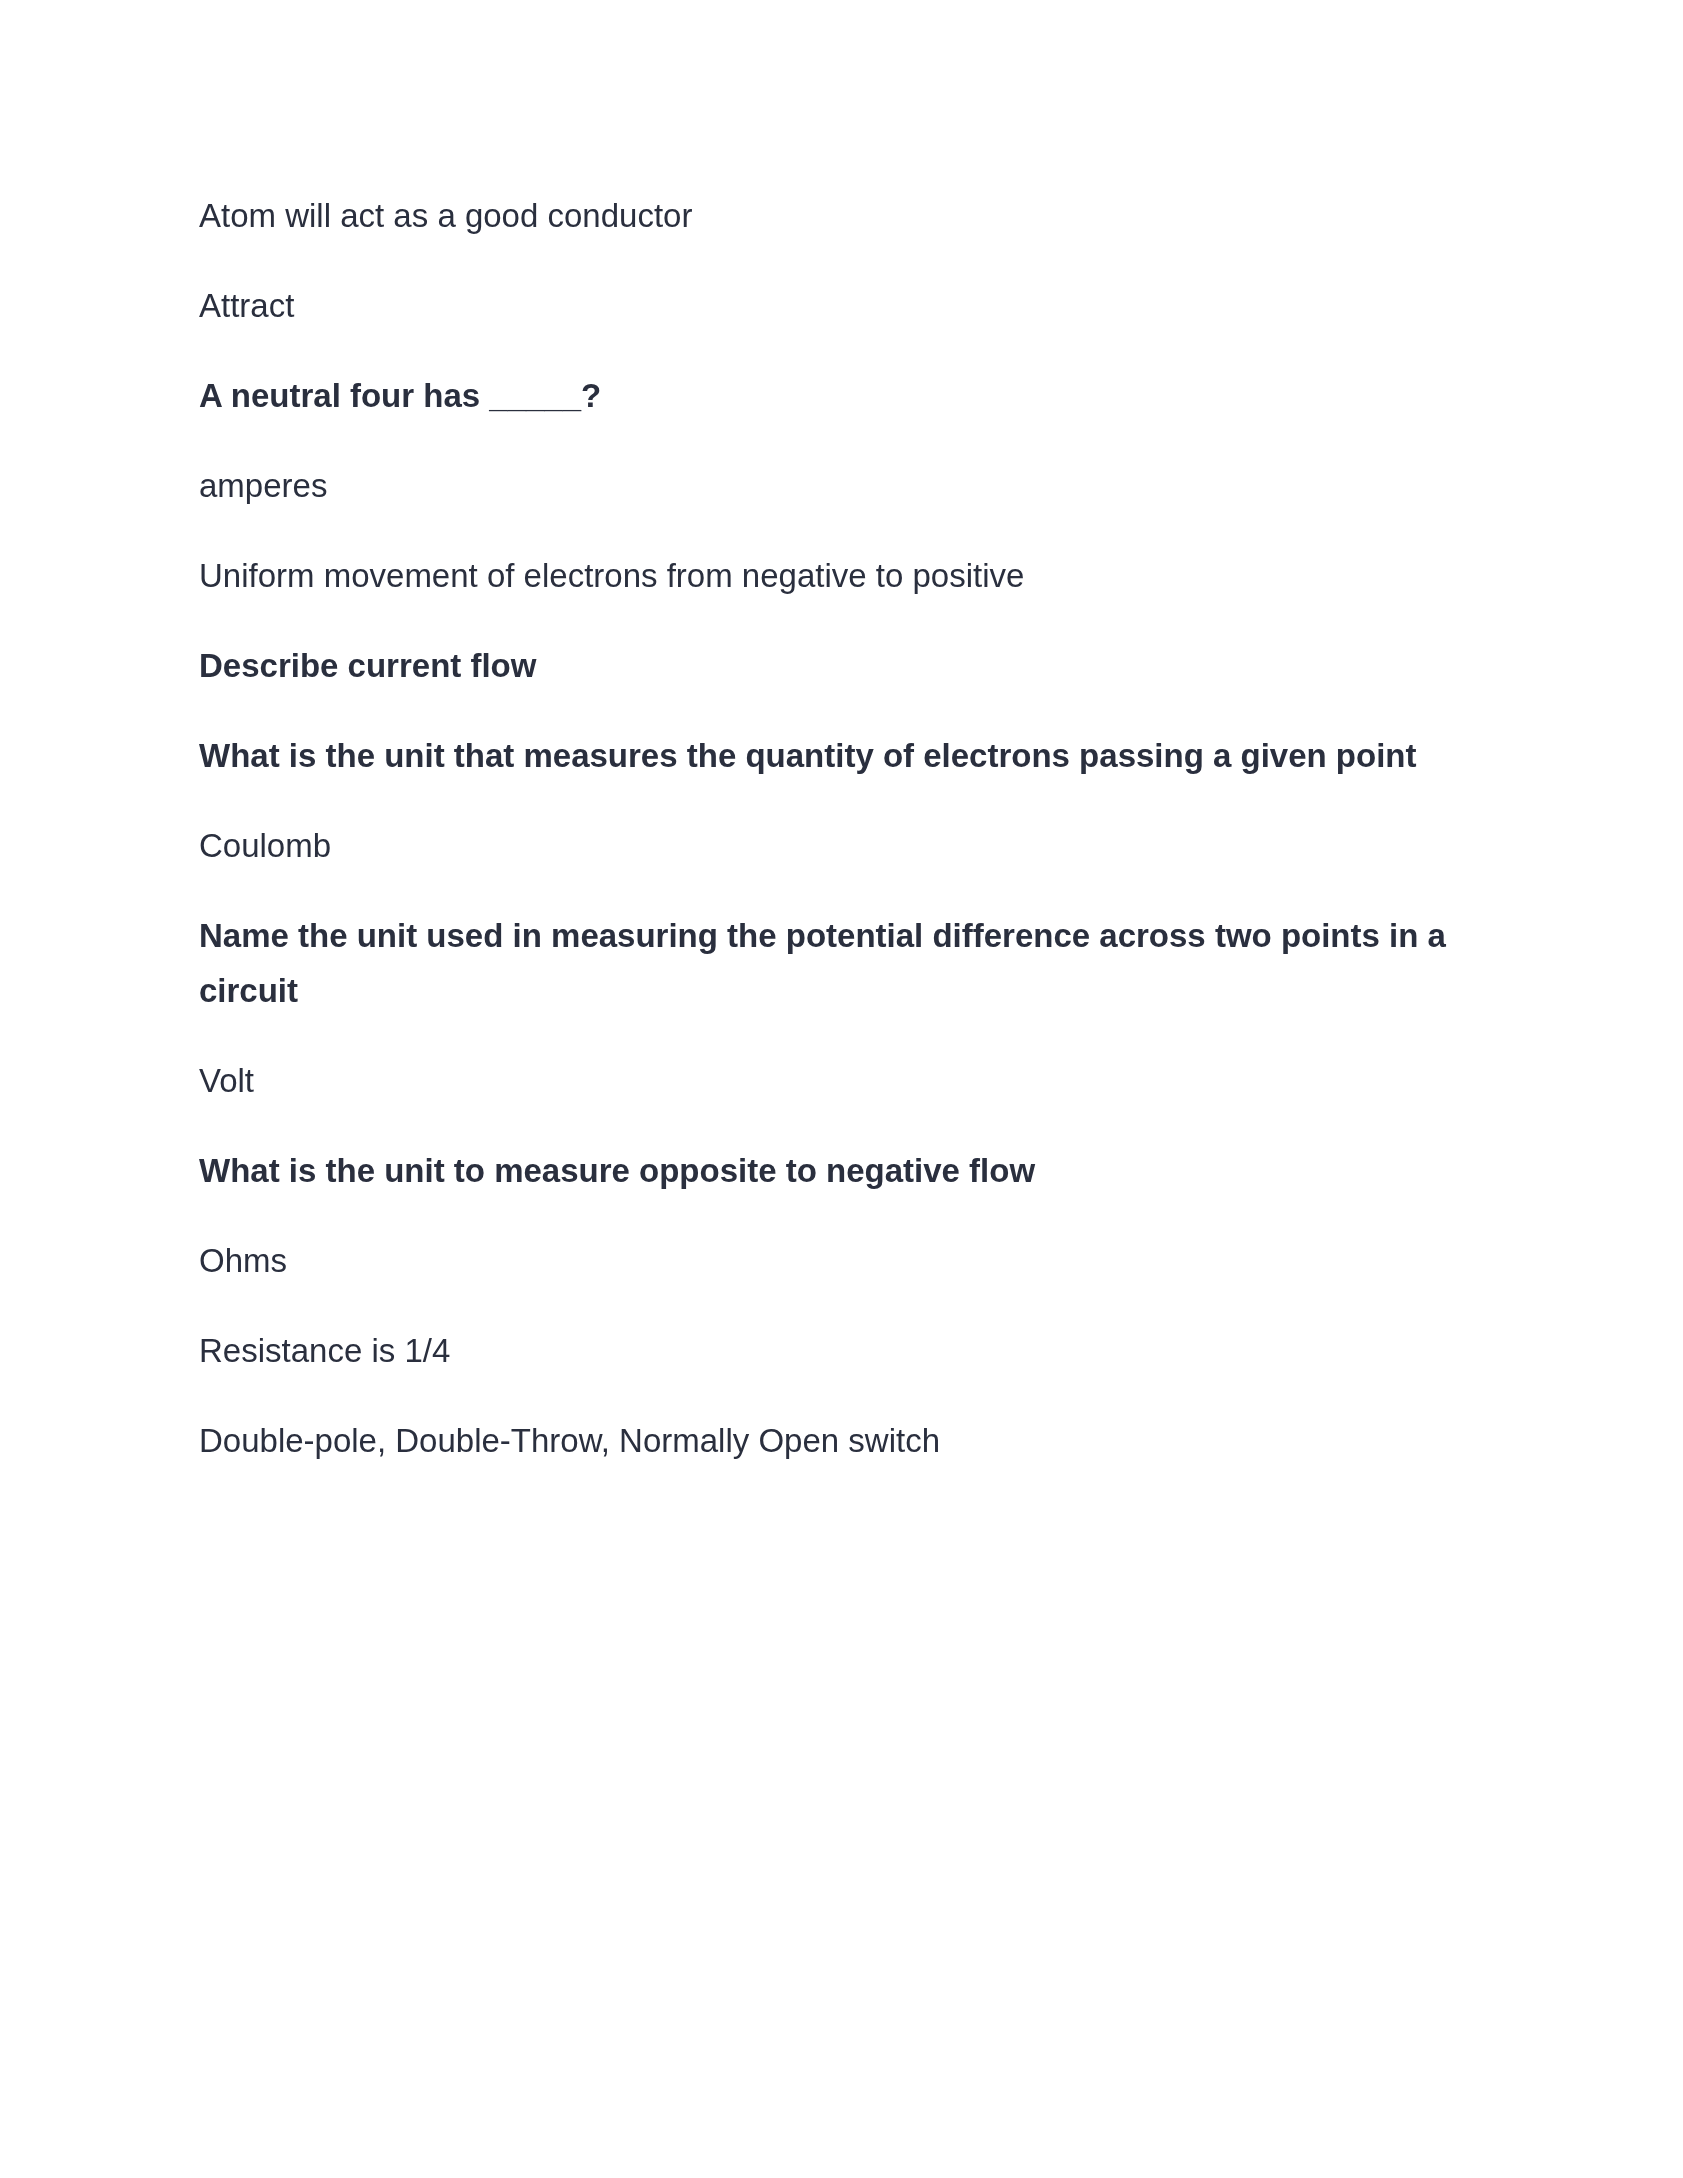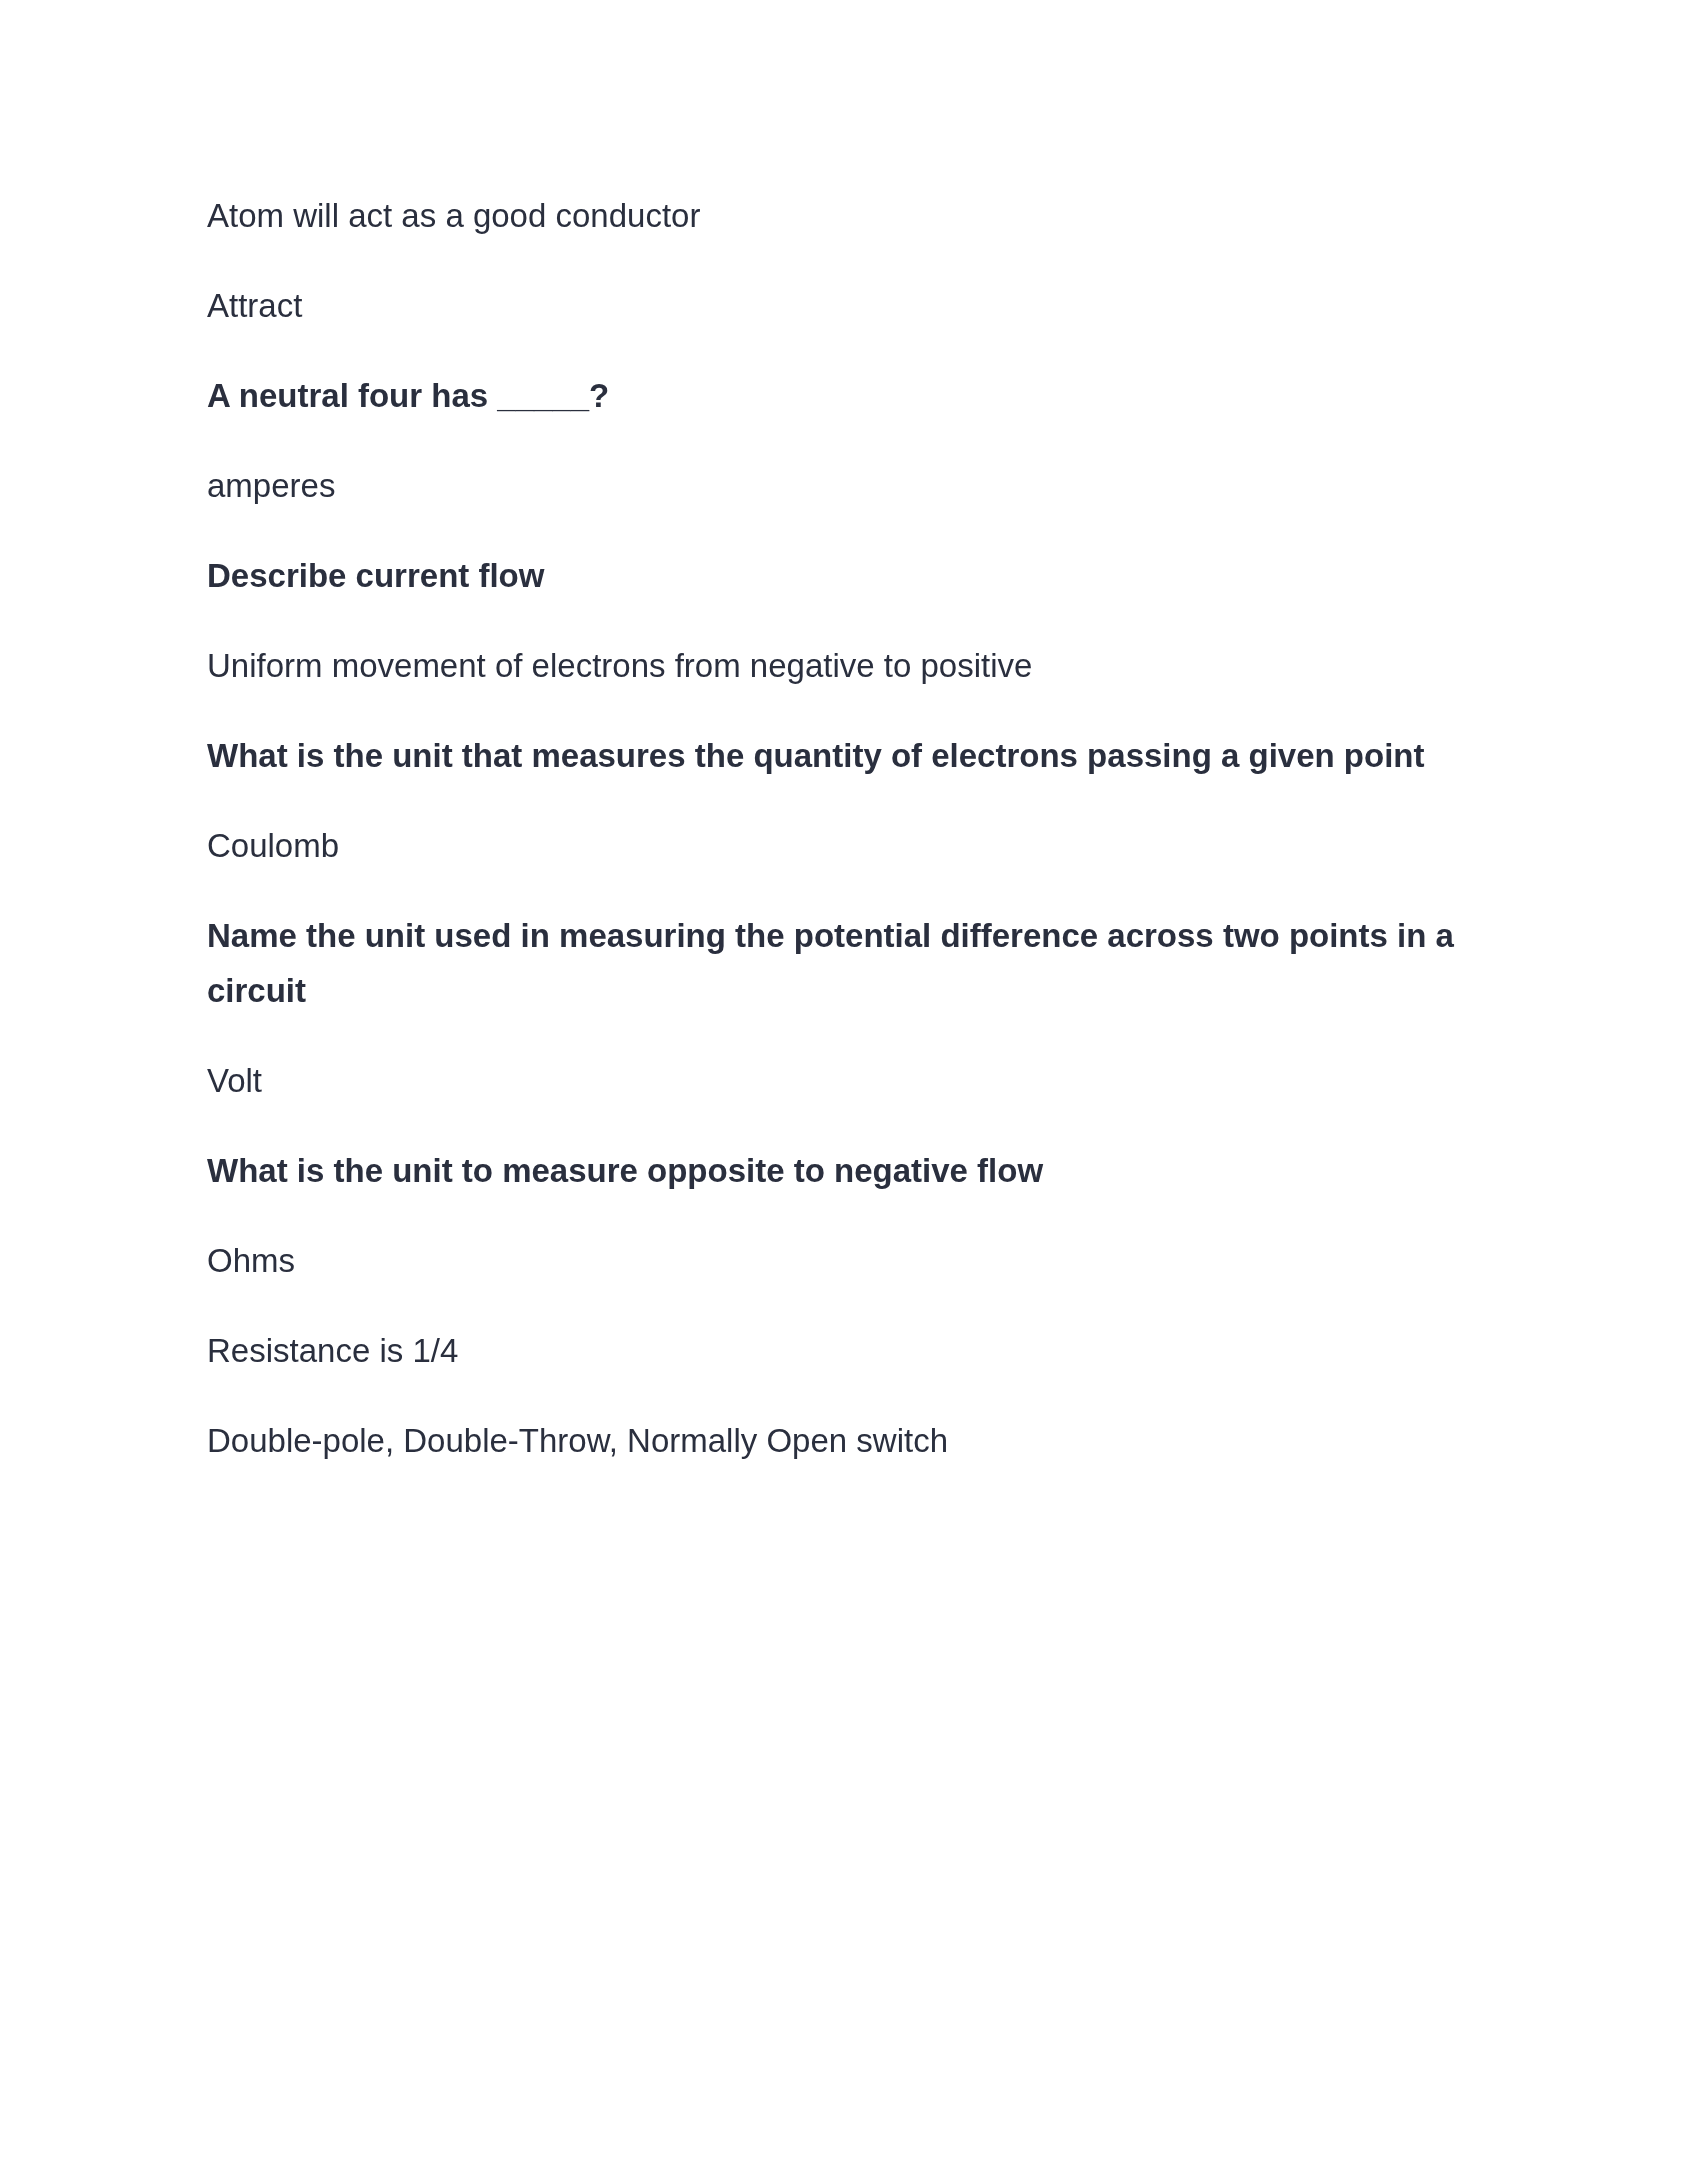--- a/index.html
+++ b/index.html
@@ -16,41 +16,41 @@
     .page {
       position: absolute;
       left: 199px;
       top: 188px;
       width: 1277px;
       font-family: "Liberation Sans", sans-serif;
       font-size: 33px;
       color: #2a2f3e;
     }
     .qa-item {
-      margin: 0 0 35px 8px;
+      margin: 0 0 35px 0;
       line-height: 55px;
       white-space: normal;
     }
     .qa-item.question {
       font-weight: bold;
     }
     .qa-item.answer {
       font-weight: normal;
     }
   </style>
 </head>
 <body>
 
 <div class="page">
   <p class="qa-item answer">Atom will act as a good conductor</p>
   <p class="qa-item answer">Attract</p>
   <p class="qa-item question">A neutral four has _____?</p>
   <p class="qa-item answer">amperes</p>
+  <p class="qa-item answer">Uniform movement of electrons from negative to positive</p>
   <p class="qa-item question">Describe current flow</p>
-  <p class="qa-item answer">Uniform movement of electrons from negative to positive</p>
   <p class="qa-item question">What is the unit that measures the quantity of electrons passing a given point</p>
   <p class="qa-item answer">Coulomb</p>
   <p class="qa-item question">Name the unit used in measuring the potential difference across two points in a circuit</p>
   <p class="qa-item answer">Volt</p>
   <p class="qa-item question">What is the unit to measure opposite to negative flow</p>
   <p class="qa-item answer">Ohms</p>
   <p class="qa-item answer">Resistance is 1/4</p>
   <p class="qa-item answer">Double-pole, Double-Throw, Normally Open switch</p>
 </div>
 

